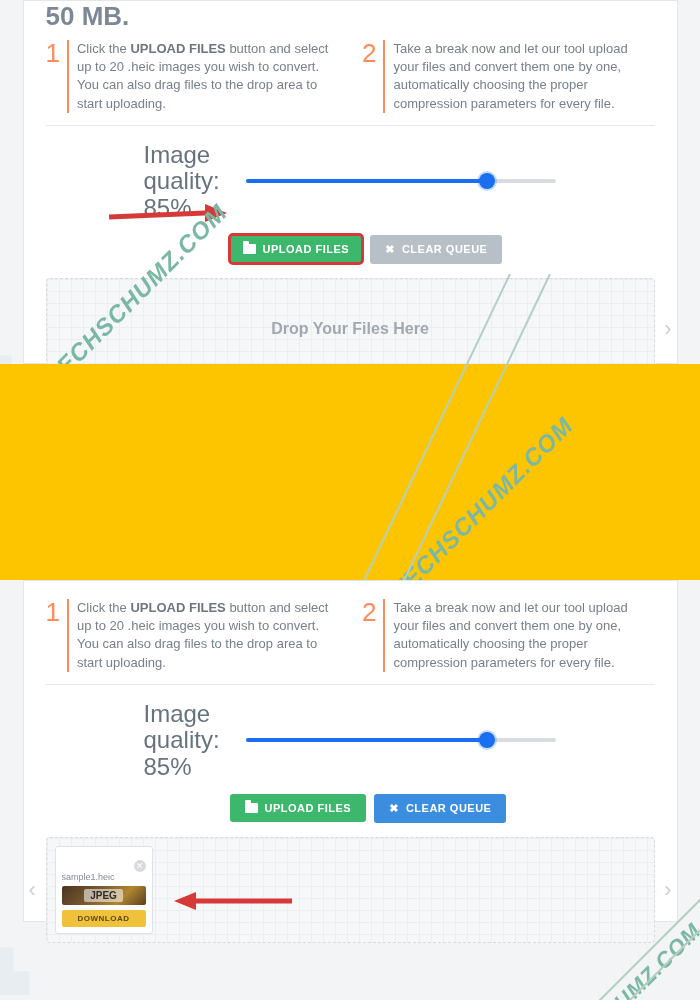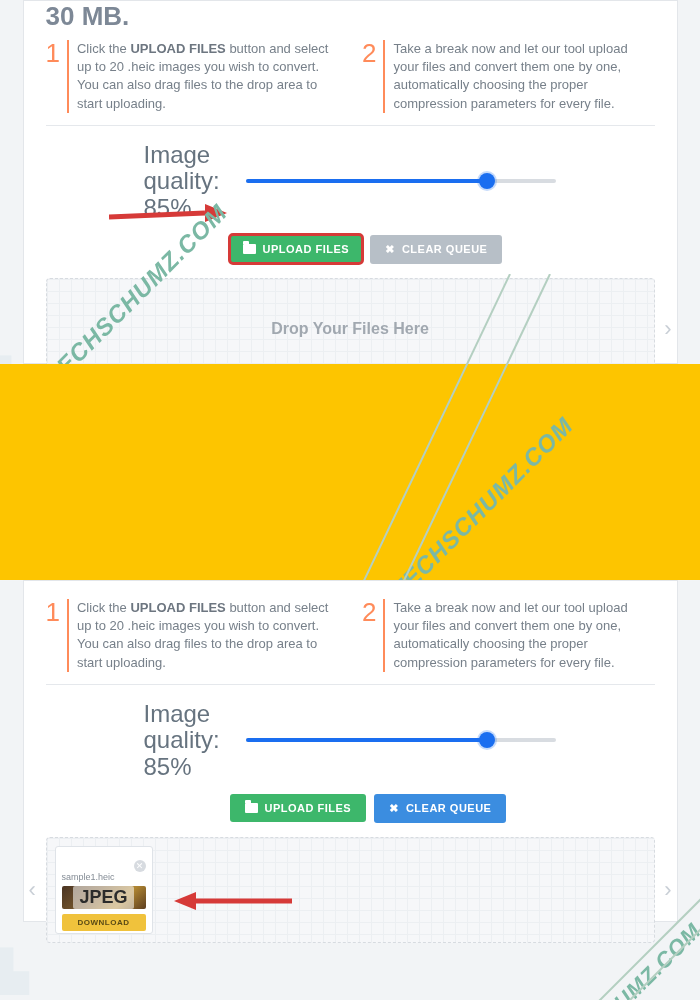--- a/index.html
+++ b/index.html
@@ -39,31 +39,31 @@
   .arrow svg{display:block;}
   .yellow-band{background:#fdc500;width:700px;height:216px;position:relative;}
   .watermark{position:absolute;color:#7bb8a4;font-weight:800;letter-spacing:1px;white-space:nowrap;pointer-events:none;font-style:italic;}
   
   .drop-files{height:106px;padding:8px;display:flex;gap:8px;}
   .tile{width:98px;background:#fff;border:1px solid #dfe3e8;border-radius:3px;display:flex;flex-direction:column;overflow:hidden;}
   .tile-head{display:flex;align-items:center;justify-content:space-between;padding:4px 6px;}
   .tile-name{font-size:9px;color:#848c95;margin-top:21px;}
   .tile-close{width:12px;height:12px;border-radius:50%;background:#d7dbe0;color:#fff;display:flex;align-items:center;justify-content:center;font-size:9px;cursor:pointer;}
   .tile-thumb{margin:0 6px;height:44px;border-radius:2px;position:relative;background:linear-gradient(135deg,#4a3423 0%,#7a5a2e 40%,#b08632 70%,#5c3d1f 100%);display:flex;align-items:center;justify-content:center;}
-  .tile-badge{font-size:18px;font-weight:800;color:#2b2b2b;background:rgba(255,255,255,.55);padding:1px 6px;border-radius:2px;}
+  .tile-badge{font-size:10px;font-weight:800;color:#2b2b2b;background:rgba(255,255,255,.55);padding:1px 6px;border-radius:2px;}
   .tile-dl{margin:5px 6px 6px 6px;background:#f0c23c;color:#5a4a16;font-size:8px;font-weight:800;letter-spacing:.5px;text-align:center;padding:4px 0;border-radius:2px;cursor:pointer;}
   
   .cactus{position:absolute;color:#e7edf1;font-size:40px;pointer-events:none;}
 </style>
 </head>
 <body>
 
 <div class="section section1">
 
-  <div class="headline">30 MB.</div>
+  <div class="headline">50 MB.</div>
 
   <div class="steps">
     <div class="step">
       <div class="snum">1</div>
       <div class="stxt">
         <span>Click the </span><b>UPLOAD FILES</b><span> button and select up to 20 .heic images you wish to convert. You can also drag files to the drop area to start uploading.</span>
       </div>
     </div>
     <div class="step">
       <div class="snum">2</div>

